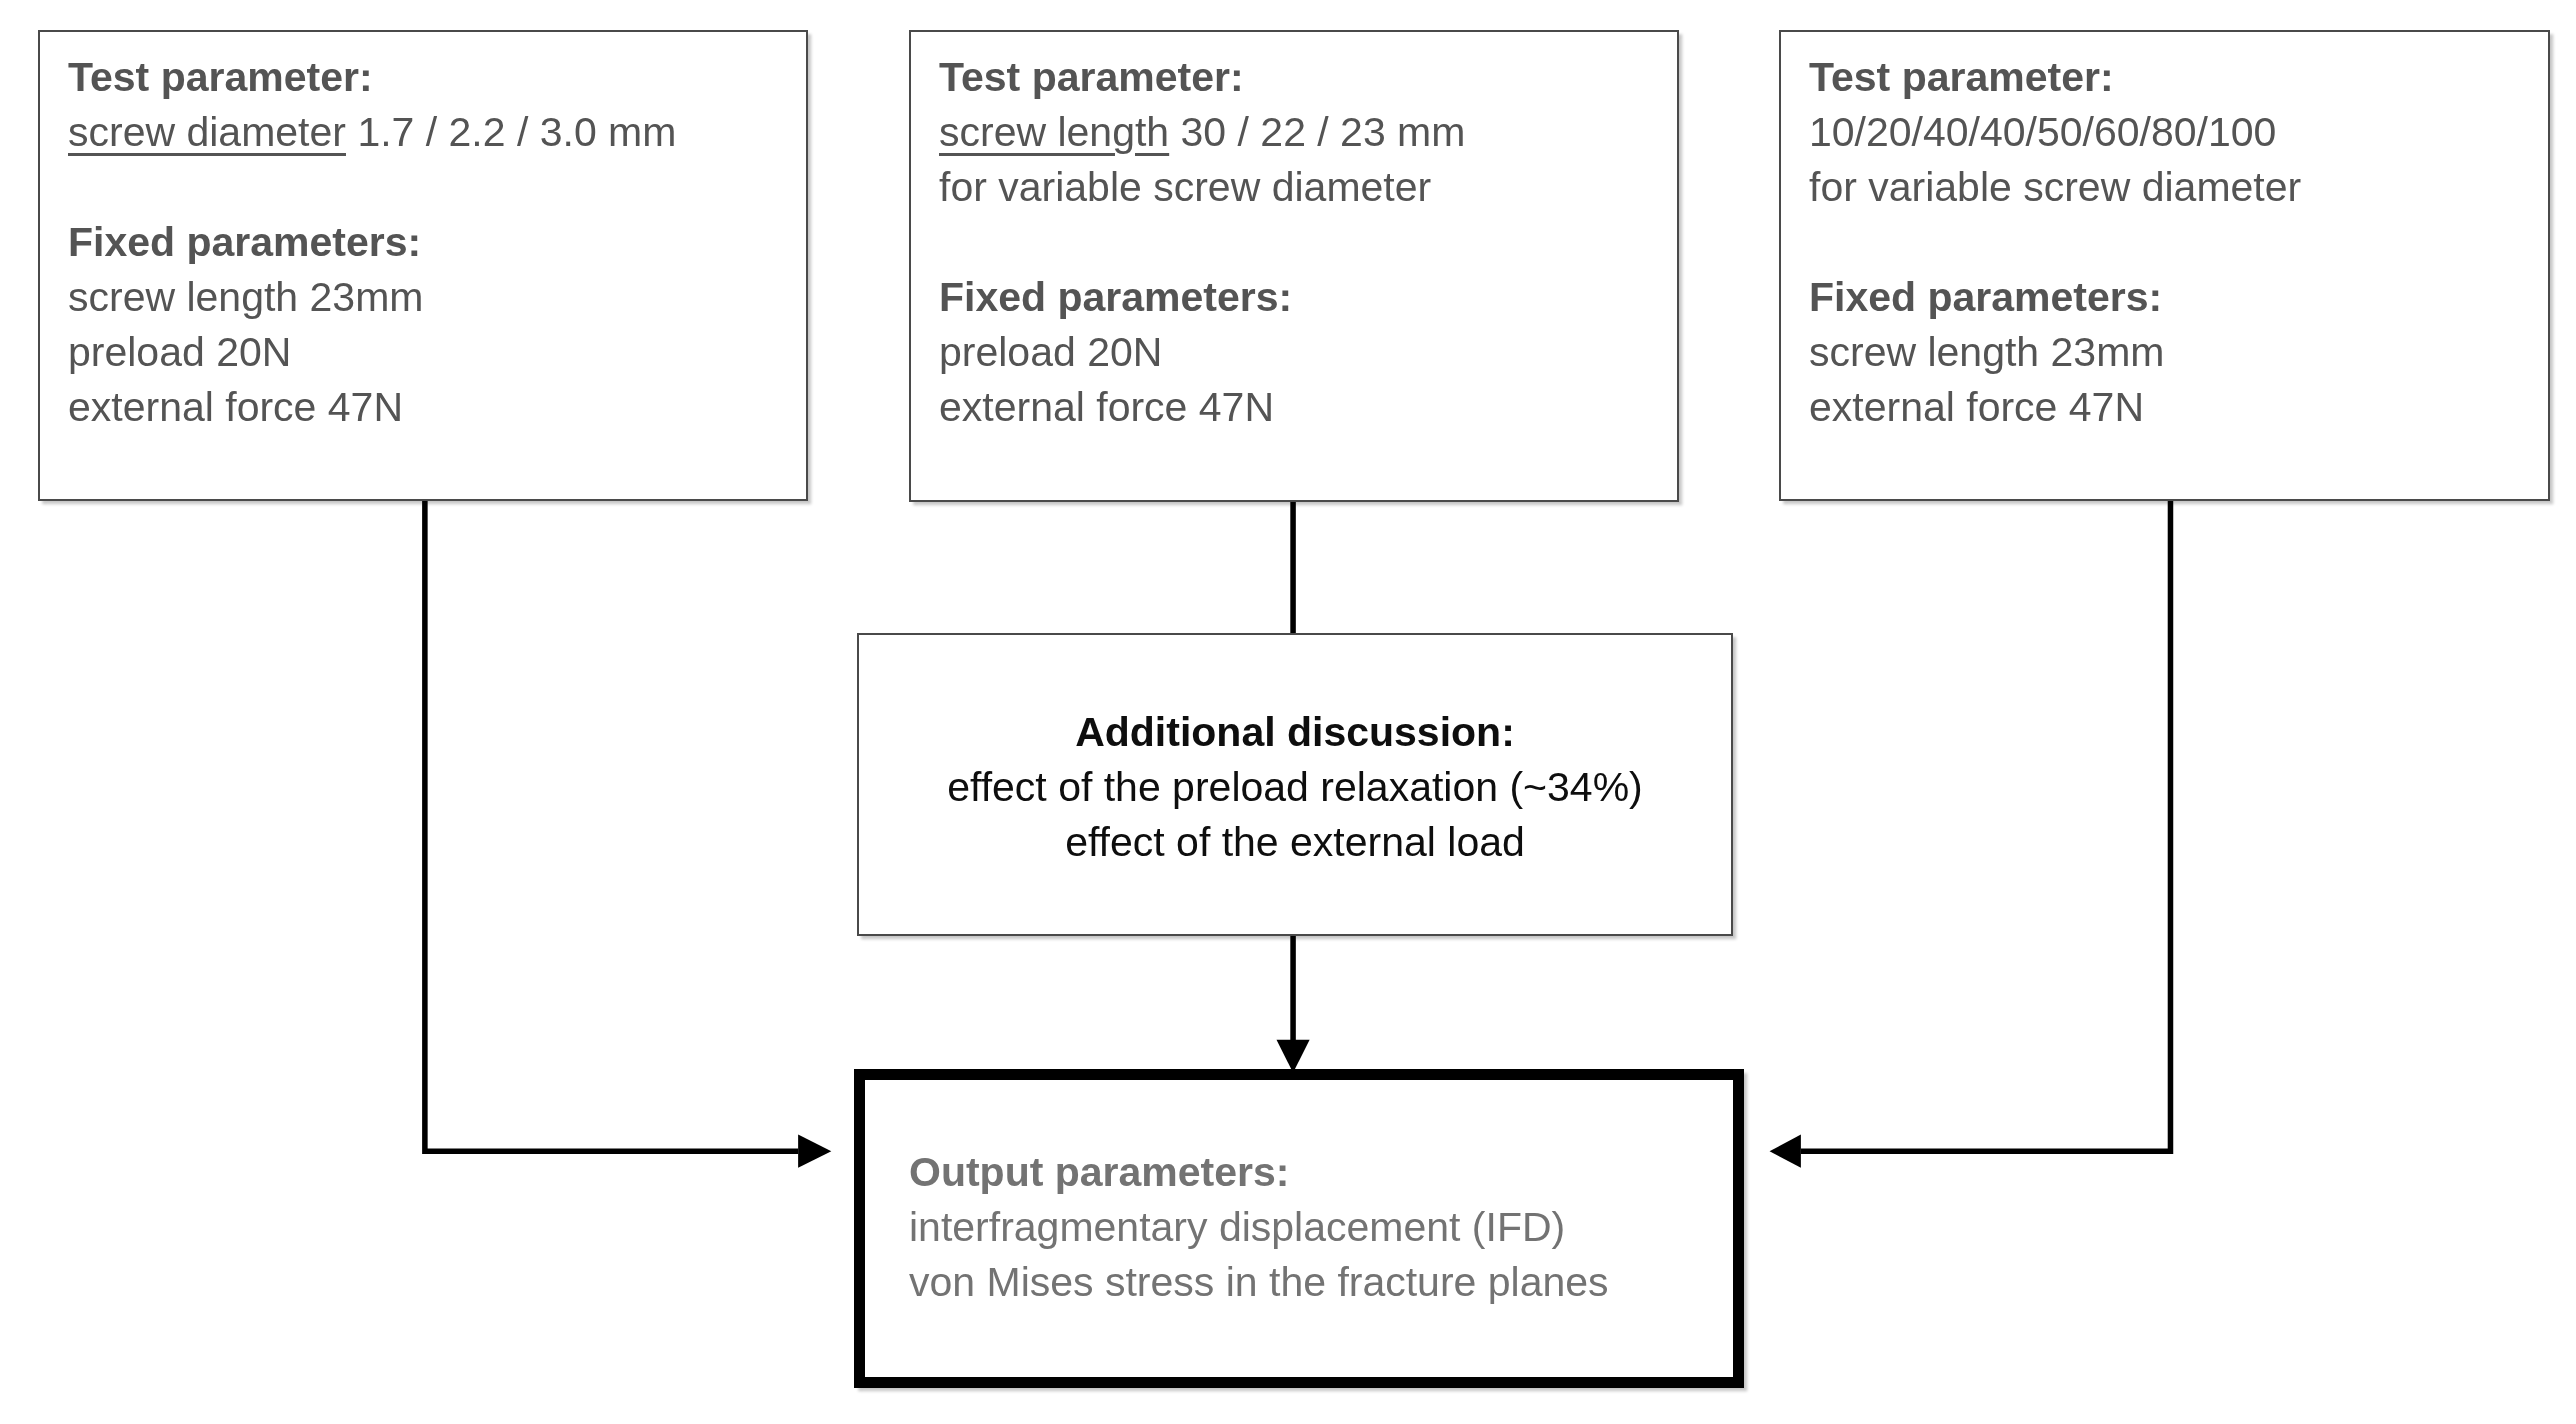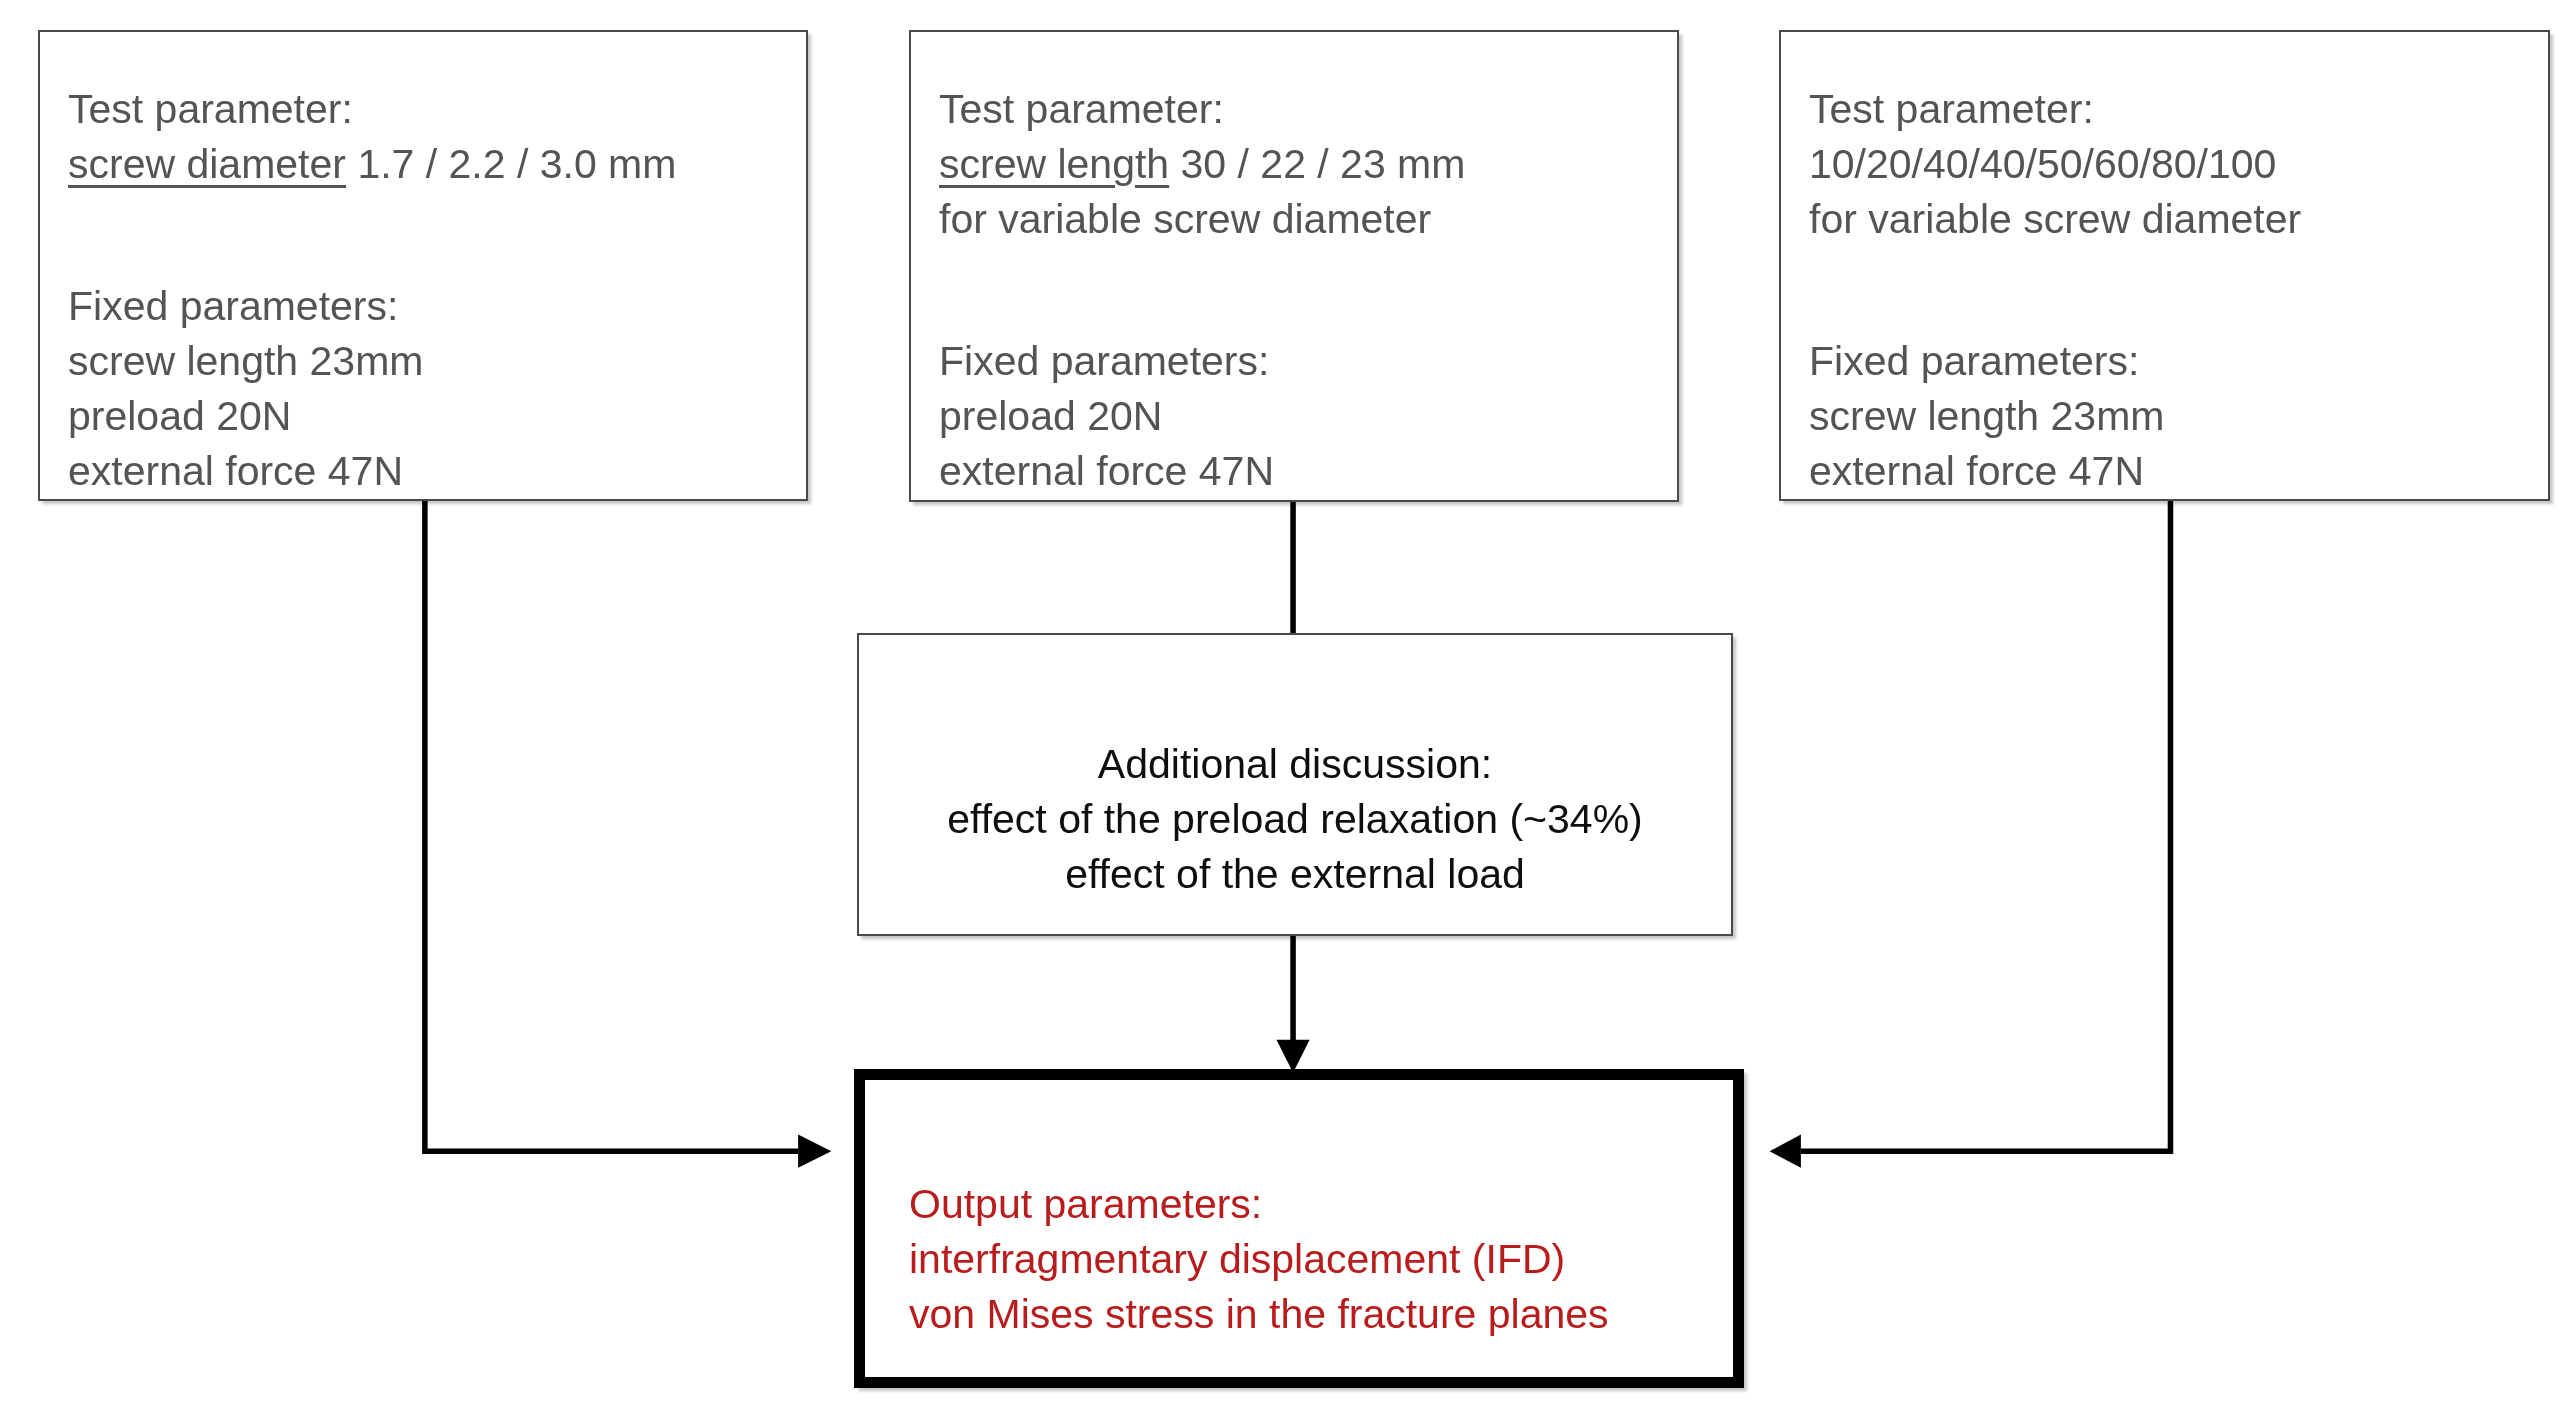--- a/index.html
+++ b/index.html
@@ -14,38 +14,38 @@
   .box {
     position: absolute; z-index: 1; box-sizing: border-box;
     background: #ffffff;
     border: 2.8px solid #4a4a4a;
     box-shadow: 3.7px 3.7px 2.8px rgba(0,0,0,0.22);
     color: #545454;
   }
   .box-inner { padding: 18.4px 28px; }
   .line { font-size: 41px; line-height: 55px; white-space: nowrap; }
   .line.blank { height: 55px; }
-  .b { font-weight: normal; margin-top: 32px; }
+  .b { font-weight: bold; }
   .u { text-decoration: underline; text-decoration-thickness: 2.8px; text-underline-offset: 6.5px; }
 
   #box-screw-diameter { left: 38px;  top: 30px; width: 770px; height: 471px; }
   #box-screw-length   { left: 909px; top: 29.5px; width: 770px; height: 472px; }
   #box-screw-preload  { left: 1779px; top: 29.5px; width: 771px; height: 471px; }
 
   #box-additional {
     left: 857px; top: 633px; width: 876px; height: 303px;
     color: #0e0e0e;
     text-align: center;
   }
   #box-additional .box-inner { padding: 70px 39px 0 39px; }
 
   #box-output {
     left: 854px; top: 1069px; width: 890px; height: 319px;
     border: 11px solid #000000;
-    color: #b91c1c;
+    color: #737373;
   }
   #box-output .box-inner { padding: 65px 44px 0 44px; }
 </style>
 </head>
 <body>
 
 <div class="canvas">
 
   <svg class="wires" width="2576" height="1425" viewBox="0 0 2795 1546">
 

